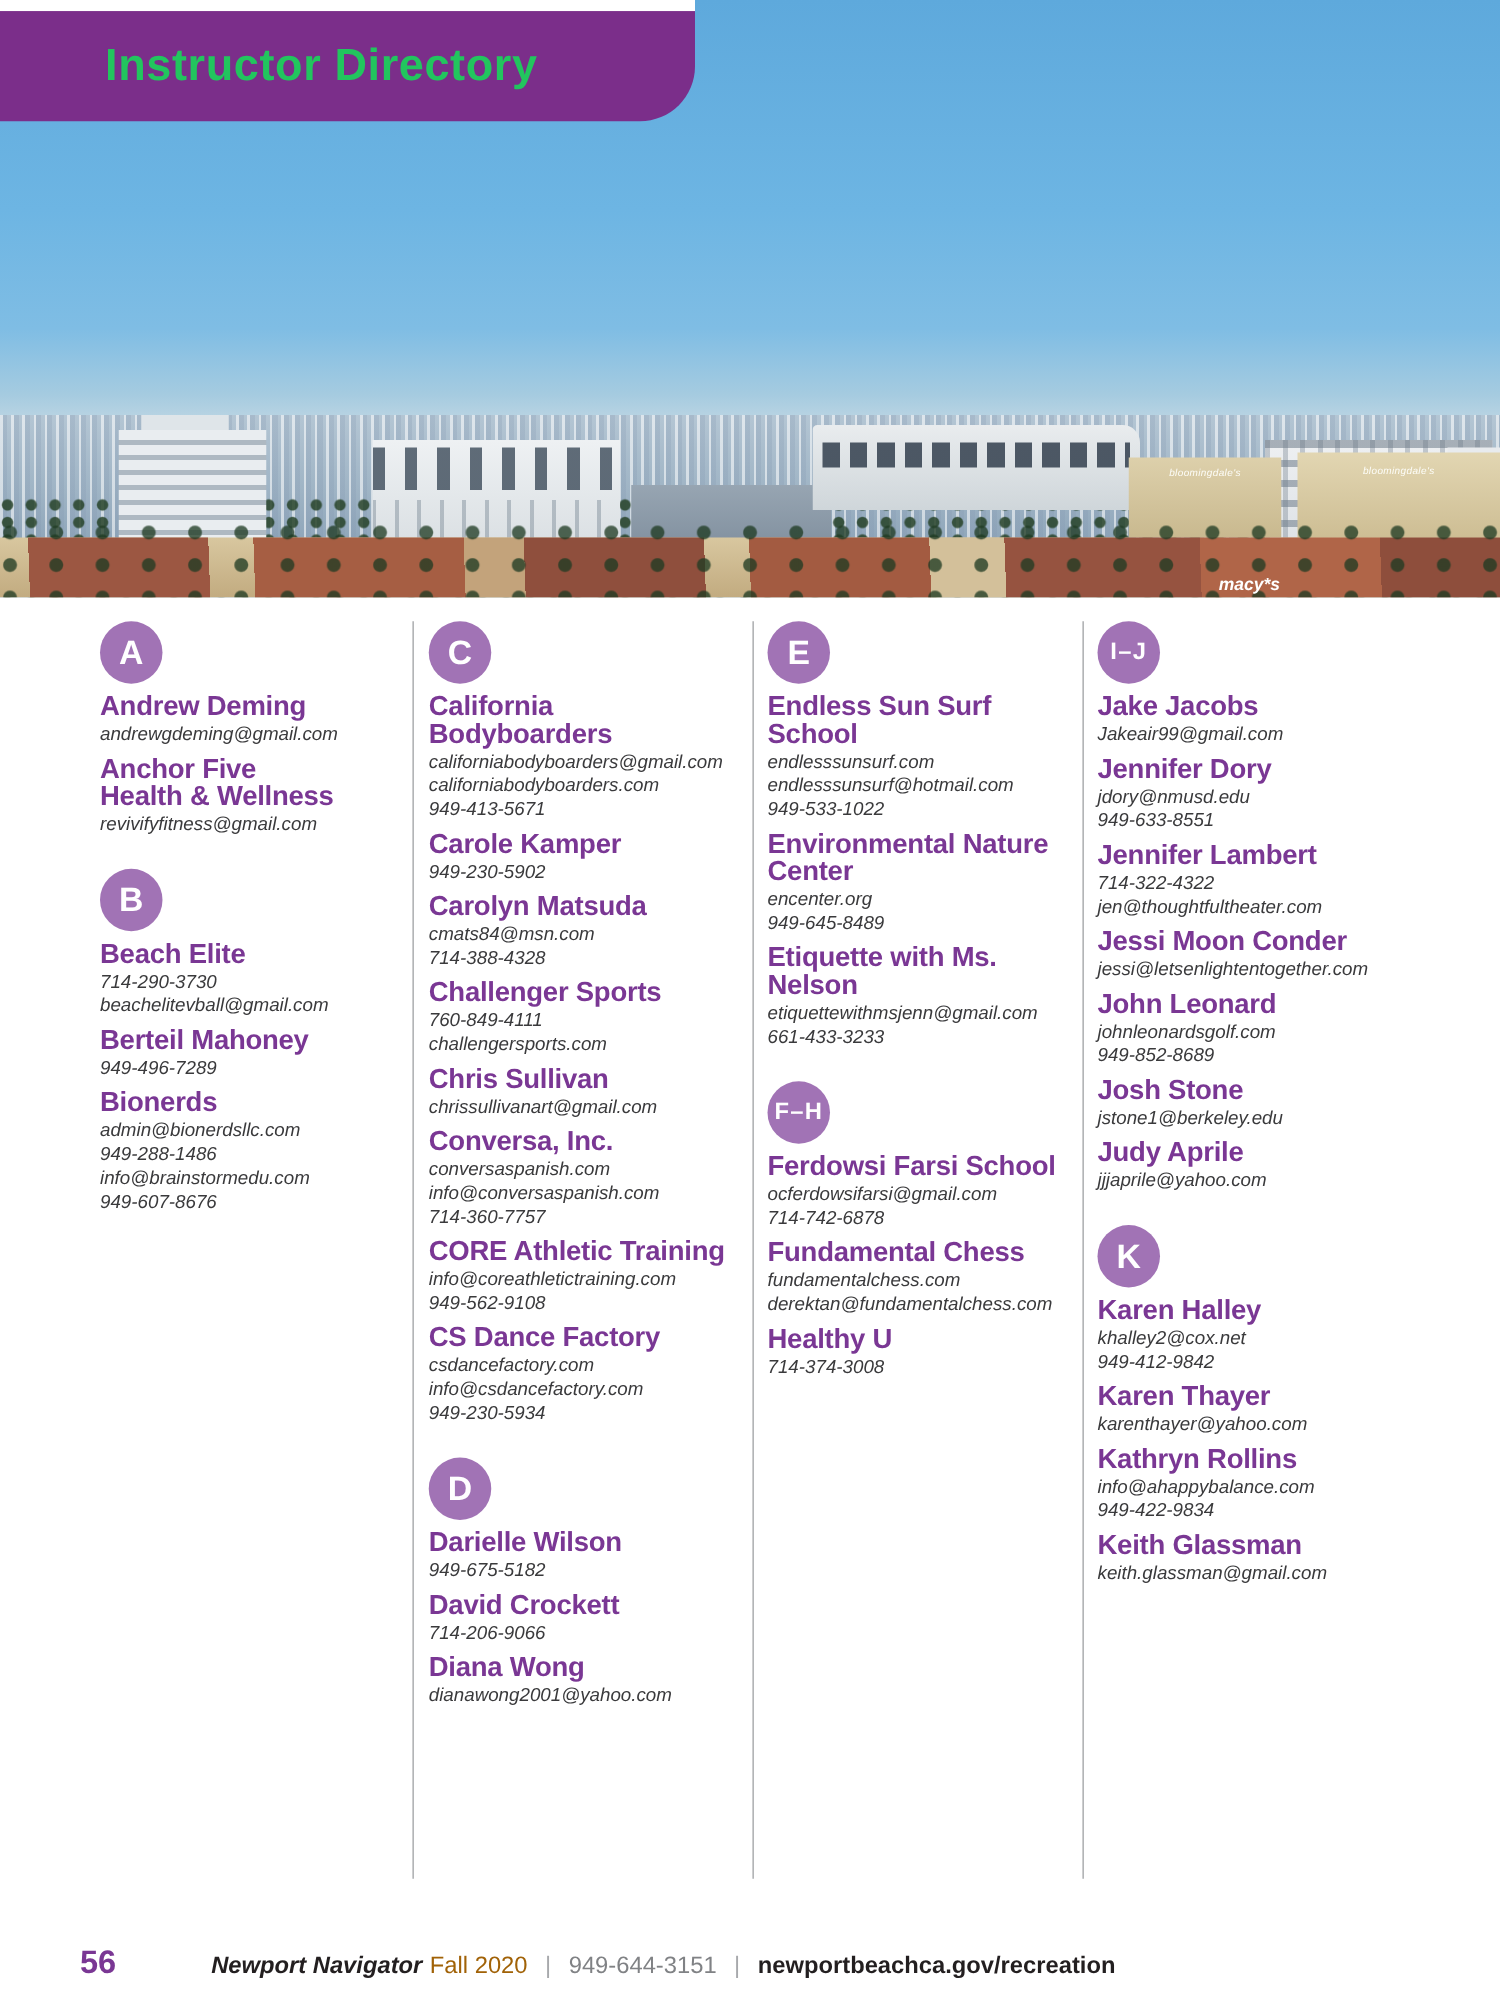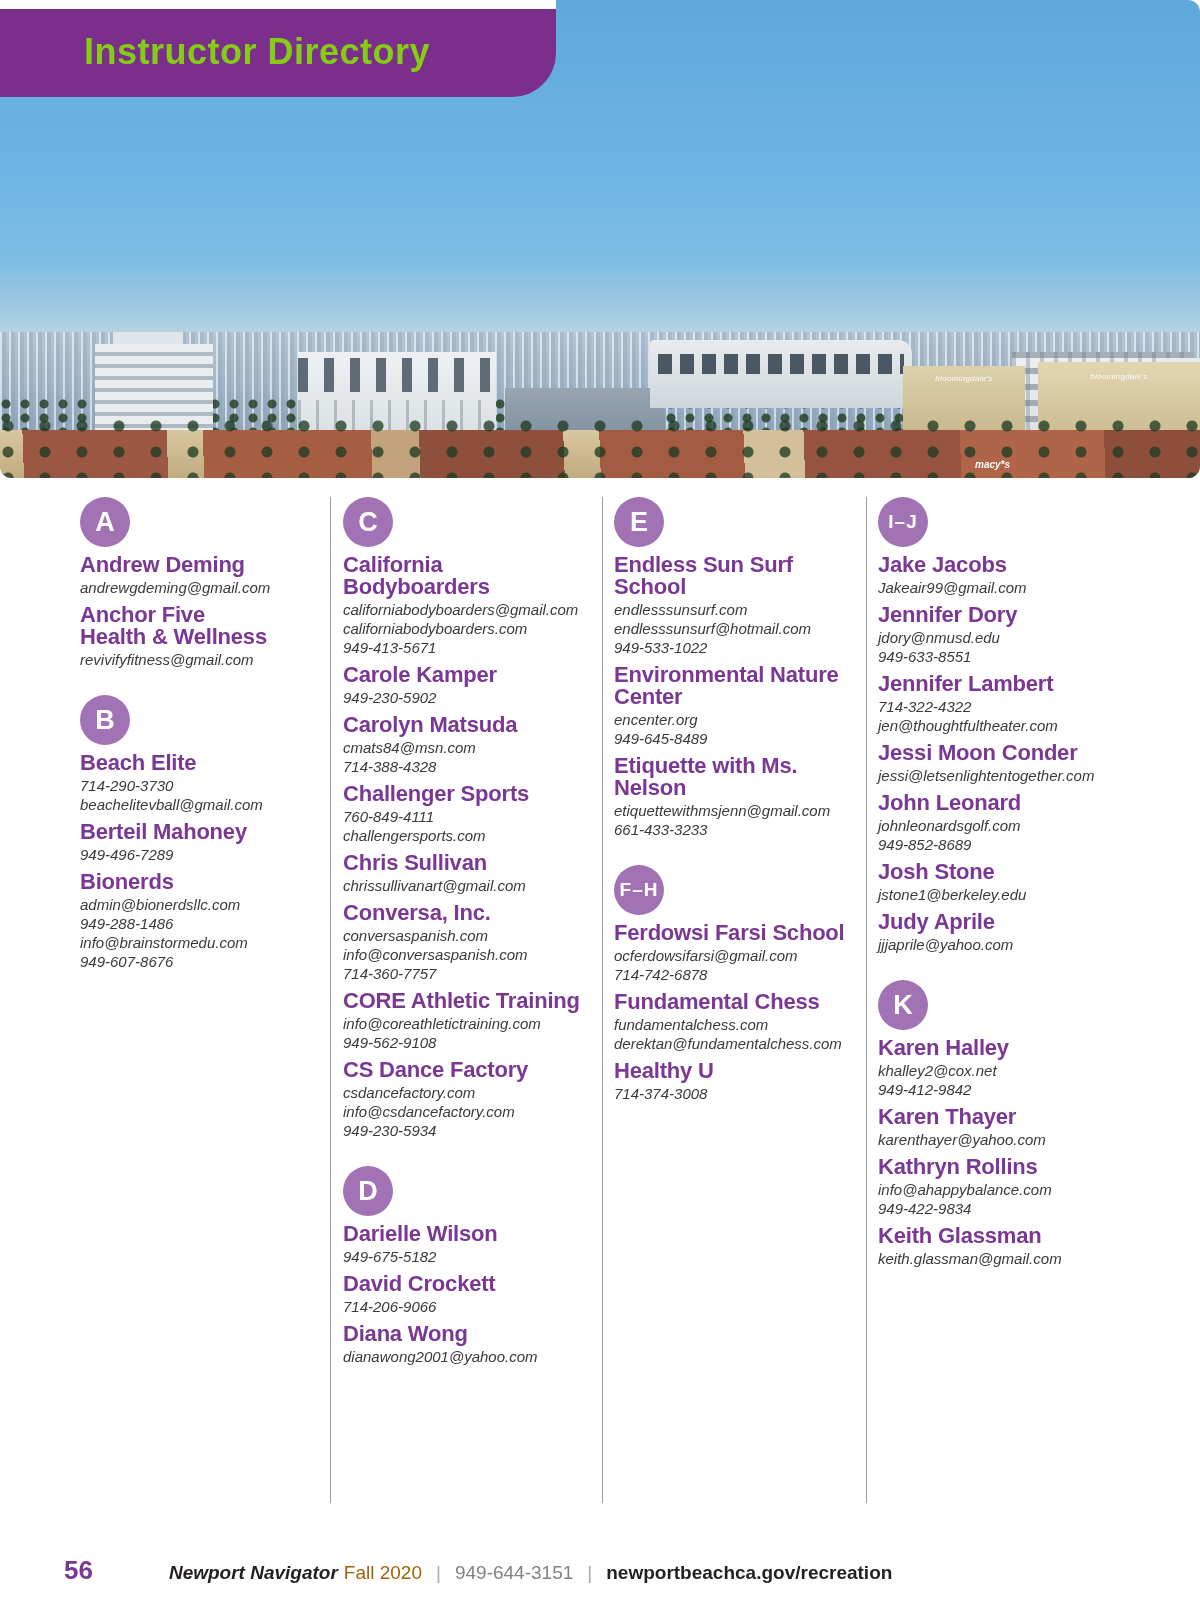--- a/index.html
+++ b/index.html
@@ -1,21 +1,21 @@
 <!DOCTYPE html>
 <html><head>
 <meta charset="utf-8">
 <style>
   html,body{margin:0;padding:0;background:#fff;}
   #page{position:relative;width:1200px;height:1606px;background:#fff;overflow:hidden;
         font-family:"Liberation Sans","DejaVu Sans",sans-serif;}
 
   
   .photo{position:absolute;left:0;top:0;width:1200px;height:478px;overflow:hidden;
-         background:linear-gradient(180deg,#5ea9dc 0%,#6db5e3 35%,#7fbde4 55%,#a5cbe0 66%,#c3d8e4 72%,#bccfdc 76%);border-radius:12px;}
+         background:linear-gradient(180deg,#5ea9dc 0%,#6db5e3 35%,#7fbde4 55%,#a5cbe0 66%,#c3d8e4 72%,#bccfdc 76%);}
   .farcity{position:absolute;left:0;top:332px;width:1200px;height:100px;
            background:
              repeating-linear-gradient(90deg,rgba(255,255,255,.55) 0 2px,rgba(130,150,175,.25) 2px 6px,rgba(255,255,255,0) 6px 9px),
              linear-gradient(180deg,#b4c6d4 0%,#9fb4c5 60%,#8fa6ba 100%);}
   .treeline{position:absolute;left:0;top:398px;width:1200px;height:80px;
             background-image:radial-gradient(circle at 6px 6px,rgba(38,66,40,.85) 4px,rgba(38,66,40,0) 5px);
             background-size:19px 14px;}
   .bld{position:absolute;}
   .tower1{left:95px;top:344px;width:118px;height:92px;
           background:repeating-linear-gradient(180deg,#e9edf0 0 8px,#aeb9c2 8px 12px);}
@@ -37,30 +37,30 @@
              linear-gradient(180deg,#eef0f2,#d9dee2);}
   .office2{left:1158px;top:358px;width:42px;height:96px;
            background:repeating-linear-gradient(180deg,#e8ebee 0 7px,#a9b4bd 7px 11px);}
   .creamA{left:903px;top:366px;width:122px;height:64px;background:linear-gradient(180deg,#ddd0ab,#c9b98f);}
   .creamB{left:1038px;top:362px;width:162px;height:70px;background:linear-gradient(180deg,#e2d6b2,#cdbd93);}
   .sign{position:absolute;width:100%;text-align:center;color:#fdfdf8;font-size:8px;font-style:italic;letter-spacing:.3px;}
   .roofband{position:absolute;left:0;top:430px;width:1200px;height:48px;
             background:
               linear-gradient(88deg,rgba(0,0,0,0) 0 2%,#9c5742 2% 14%,rgba(0,0,0,0) 14% 17%,#a65e43 17% 31%,#c3a37b 31% 35%,#8f4f3d 35% 47%,rgba(0,0,0,0) 47% 50%,#a35b41 50% 62%,#d3c09a 62% 67%,#965340 67% 80%,#b06548 80% 92%,#8e4e3c 92% 100%),
               linear-gradient(180deg,#d8c79f,#c2ab80);}
-  .macys{position:absolute;left:975px;top:459px;color:#fff;font-size:10px;font-weight:bold;font-style:italic;}
+  .macys{position:absolute;left:975px;top:459px;color:#fff;font-size:14px;font-weight:bold;font-style:italic;}
   .frontpalms{position:absolute;left:0;top:418px;width:1200px;height:60px;
               background-image:radial-gradient(circle at 8px 8px,rgba(30,58,34,.9) 5px,rgba(30,58,34,0) 6px);
               background-size:37px 26px;opacity:.85;}
 
   
   .banner{position:absolute;left:0;top:0;width:556px;height:97px;
           background:#7b2e8a;border-top:9px solid #fff;box-sizing:border-box;
           border-bottom-right-radius:44px;}
-  .banner h1{margin:0;padding:22px 0 0 84px;color:#84cc16;font-size:36px;font-weight:800;letter-spacing:.5px;}
+  .banner h1{margin:0;padding:22px 0 0 84px;color:#22c55e;font-size:36px;font-weight:800;letter-spacing:.5px;}
 
   
   .cols{position:absolute;top:497px;left:80px;}
   .divider{position:absolute;top:497px;width:1px;height:1006px;background:#9b9da0;}
   .col{position:absolute;top:0;}
   .circle{width:50px;height:50px;border-radius:50%;background:#a173b5;color:#fff;
           display:flex;align-items:center;justify-content:center;
           font-size:27px;font-weight:800;margin:0 0 6px 0;}
   .circle.small{font-size:19px;letter-spacing:1px;}
   .circle.later{margin-top:26px;}

